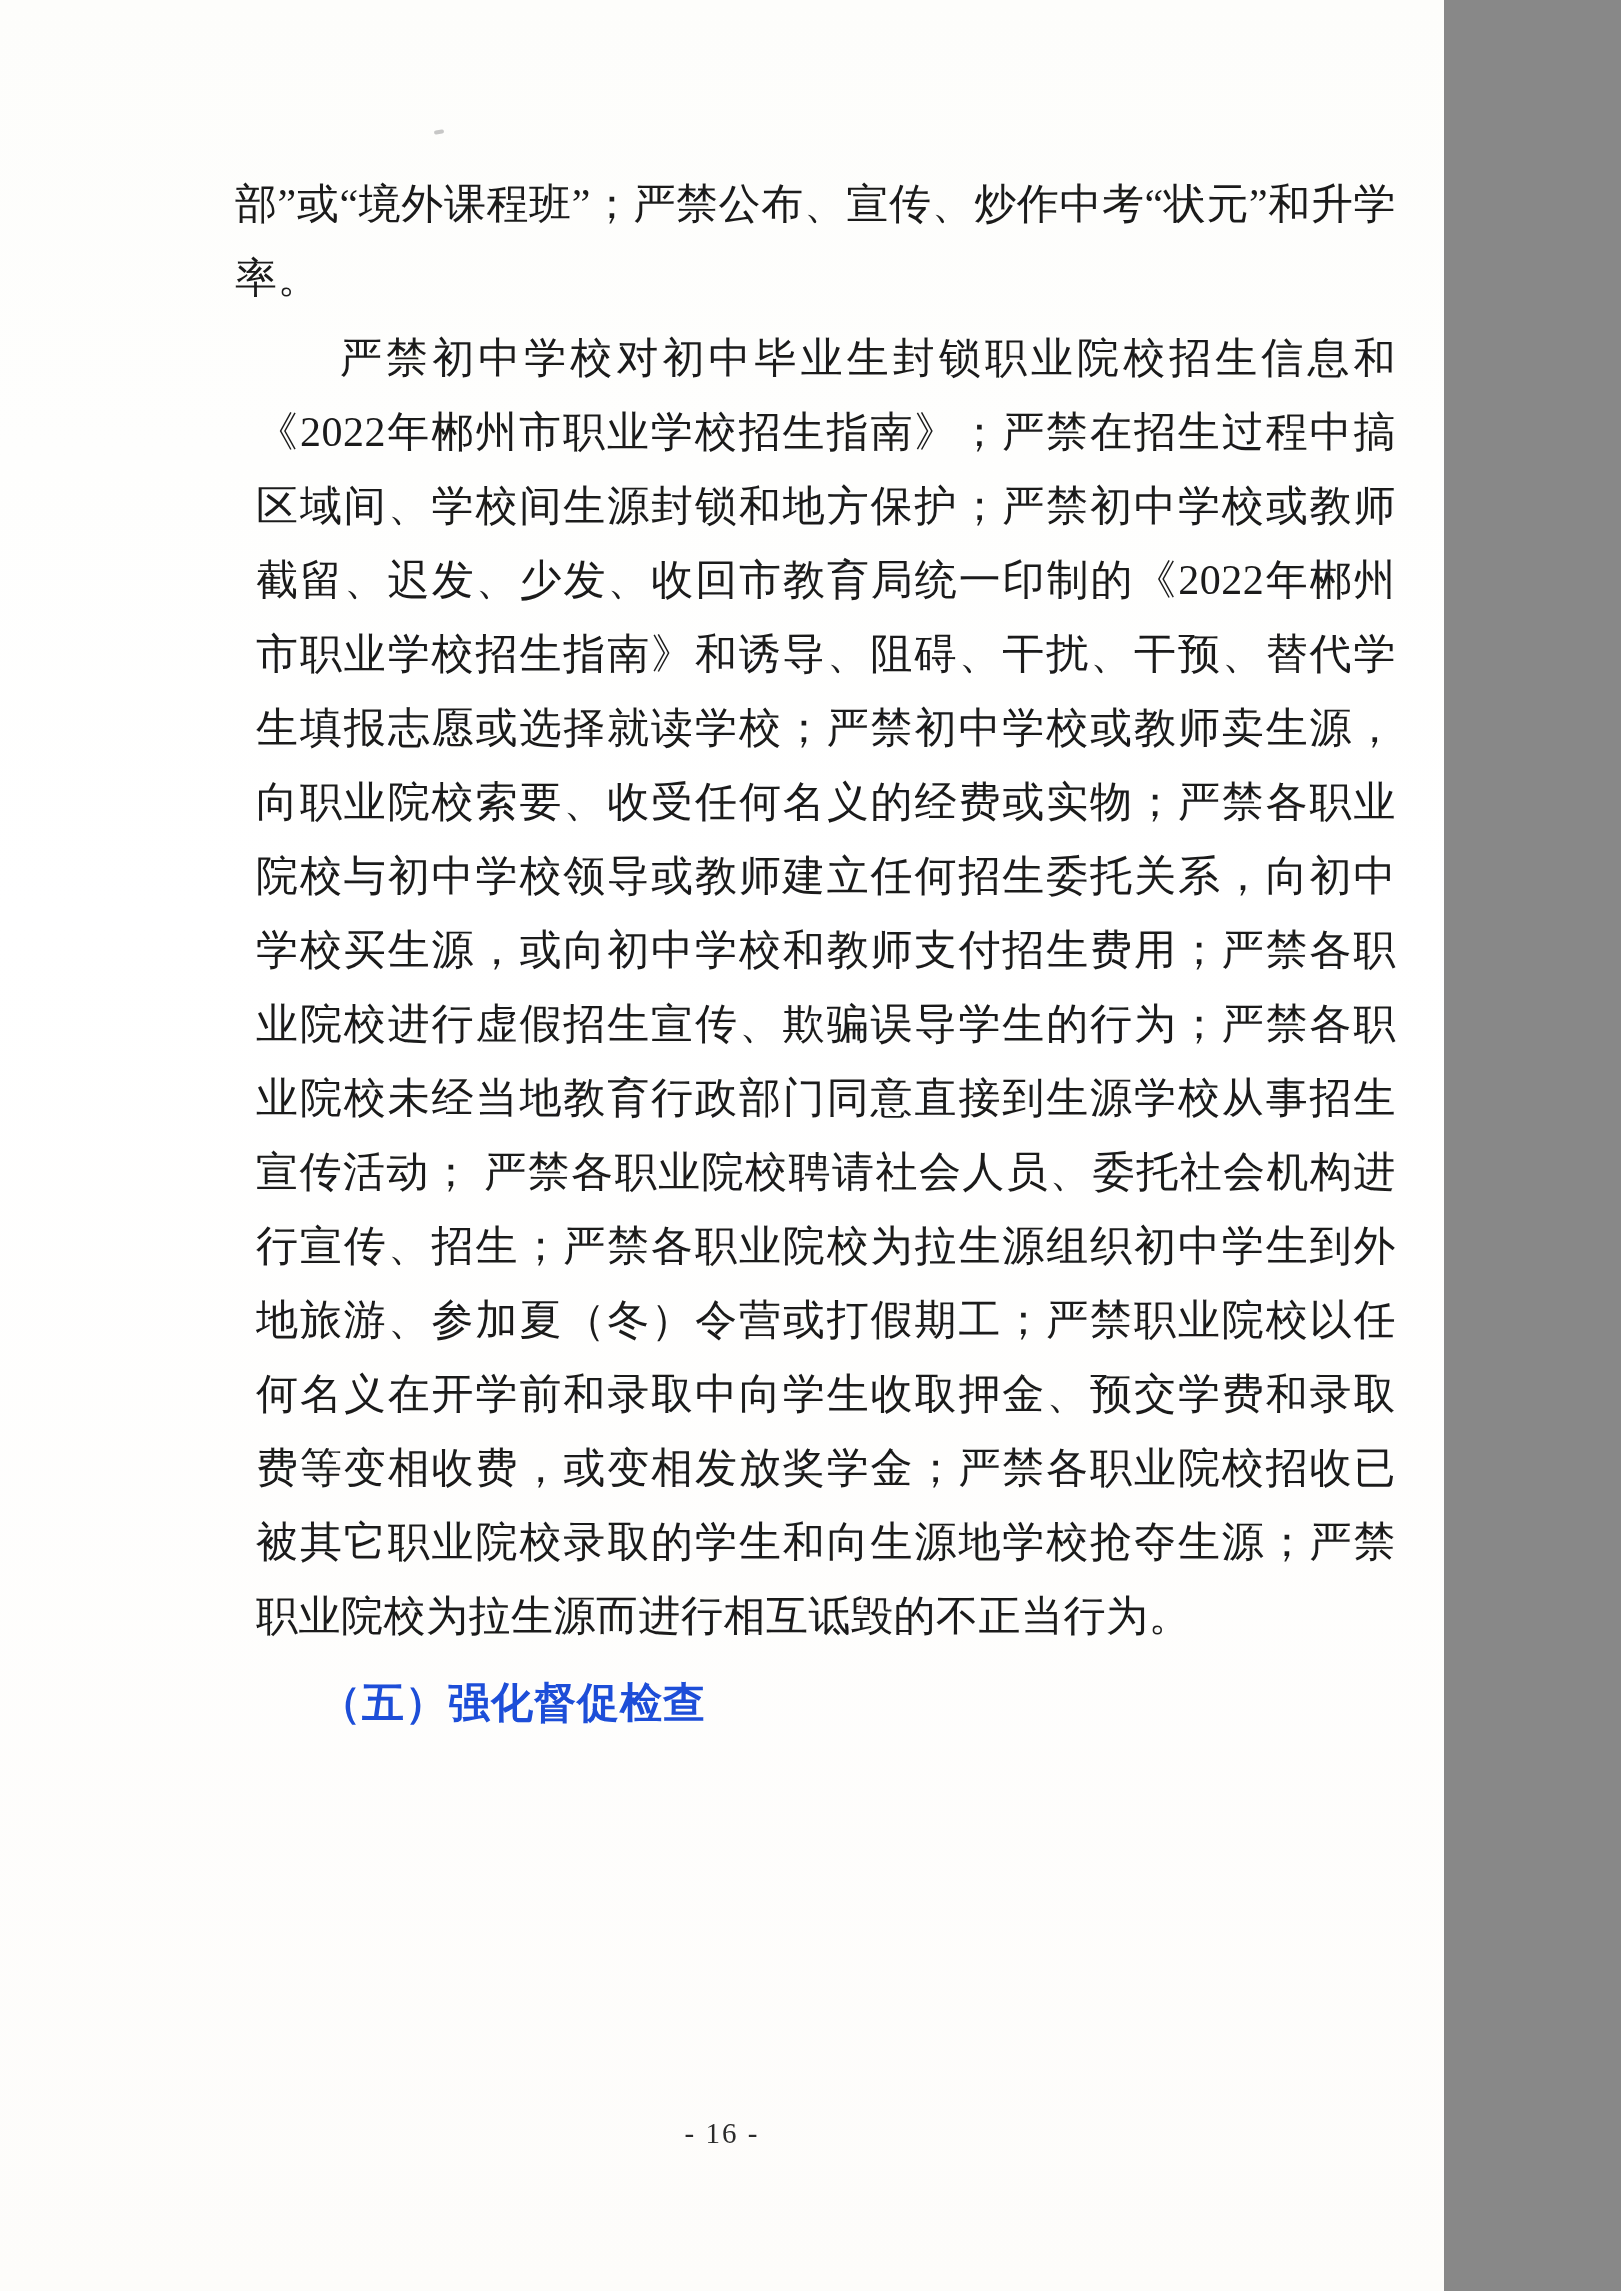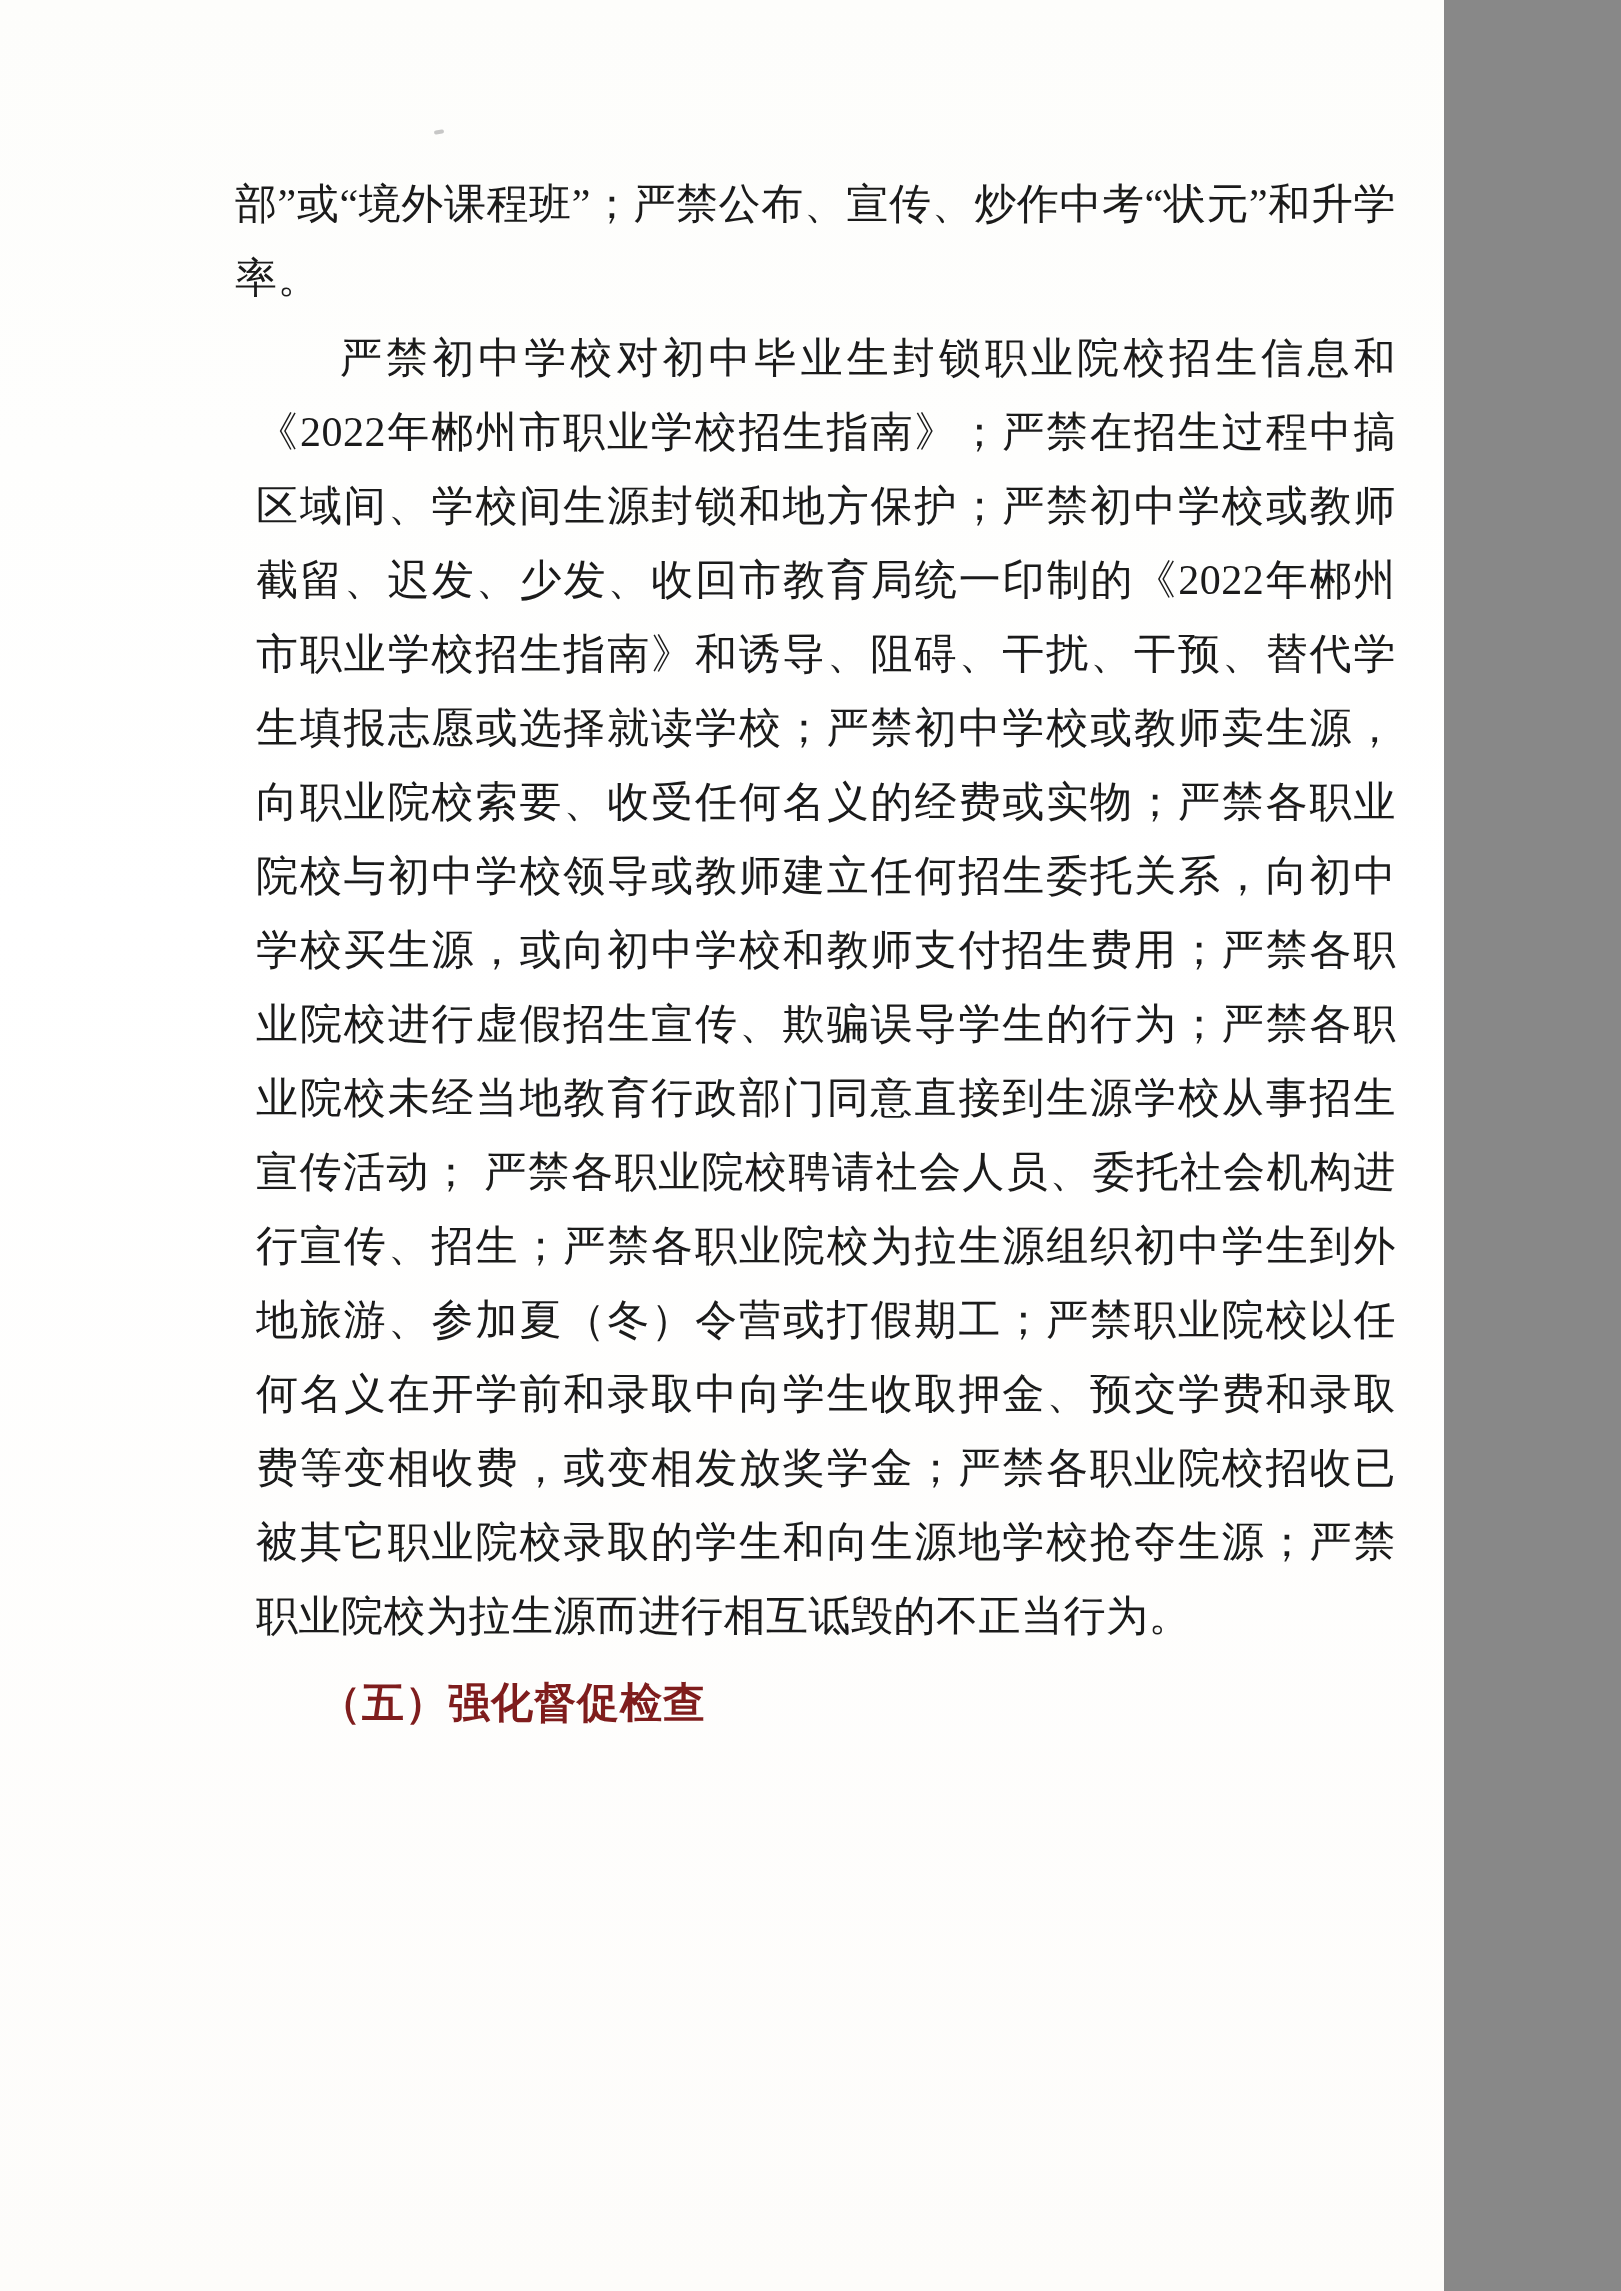--- a/index.html
+++ b/index.html
@@ -39,21 +39,21 @@
     margin: 0 0 0 0;
     font-family: "Liberation Serif", "DejaVu Serif", serif;
   }
   .para.indent {
     text-indent: 84px;
     margin-left: 21px;
   }
   .heading {
     font-size: 42px;
     line-height: 80px;
-    color: #7f1d1d;
+    color: #1d4ed8;
     font-weight: bold;
     text-indent: 84px;
     margin: 9.8px 0 0 0;
     letter-spacing: 1px;
   }
   .gap-top { margin-top: 5.9px; }
 
   .page-number {
     position: absolute;
     left: 0;
@@ -151,15 +151,16 @@
   <div class="content">
 
     <p class="para">部”或“境外课程班”；严禁公布、宣传、炒作中考“状元”和升学率。</p>
 
     <p class="para indent gap-top">严禁初中学校对初中毕业生封锁职业院校招生信息和《2022年郴州市职业学校招生指南》；严禁在招生过程中搞区域间、学校间生源封锁和地方保护；严禁初中学校或教师截留、迟发、少发、收回市教育局统一印制的《2022年郴州市职业学校招生指南》和诱导、阻碍、干扰、干预、替代学生填报志愿或选择就读学校；严禁初中学校或教师卖生源，向职业院校索要、收受任何名义的经费或实物；严禁各职业院校与初中学校领导或教师建立任何招生委托关系，向初中学校买生源，或向初中学校和教师支付招生费用；严禁各职业院校进行虚假招生宣传、欺骗误导学生的行为；严禁各职业院校未经当地教育行政部门同意直接到生源学校从事招生宣传活动； 严禁各职业院校聘请社会人员、委托社会机构进行宣传、招生；严禁各职业院校为拉生源组织初中学生到外地旅游、参加夏（冬）令营或打假期工；严禁职业院校以任何名义在开学前和录取中向学生收取押金、预交学费和录取费等变相收费，或变相发放奖学金；严禁各职业院校招收已被其它职业院校录取的学生和向生源地学校抢夺生源；严禁职业院校为拉生源而进行相互诋毁的不正当行为。</p>
 
     <h2 class="heading">（五）强化督促检查</h2>
 
   </div>
 
+  <div class="page-number">- 16 -</div>
 
 </div>
 
 
 </body></html>

